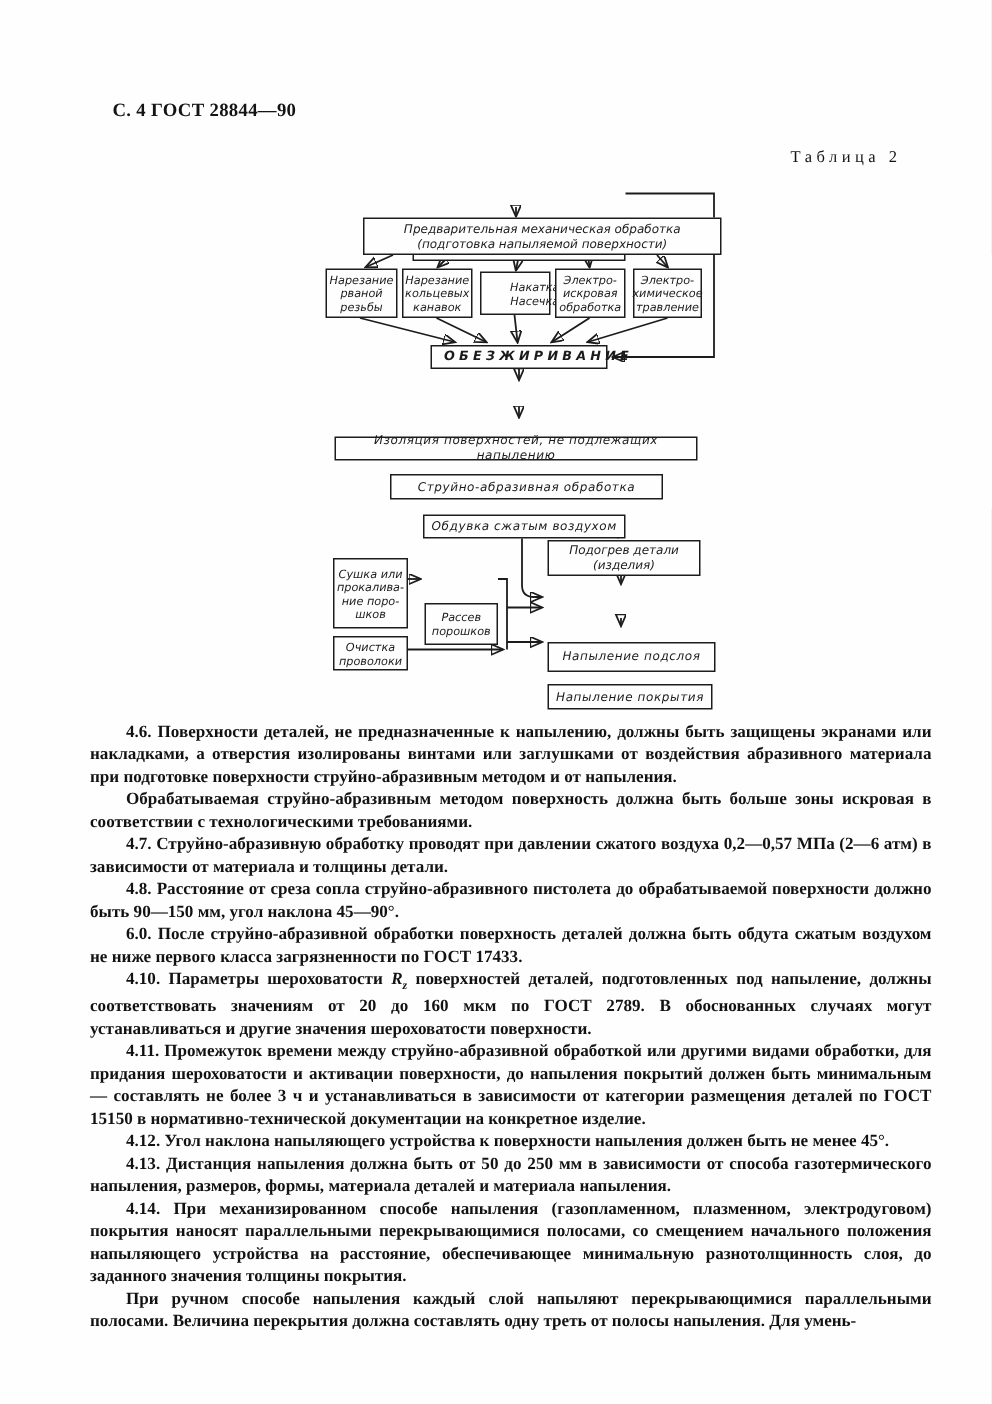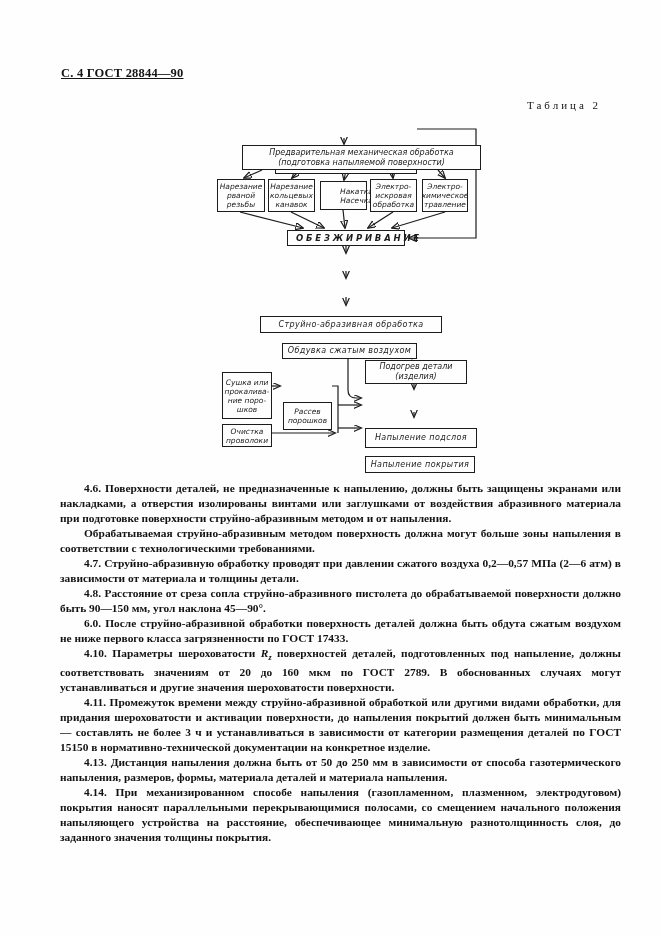--- a/index.html
+++ b/index.html
@@ -6,24 +6,23 @@
   .page{
     position:relative;
     width:661px;height:936px;
     margin:0 auto;
     background:#fefefe;
     color:#141414;
     overflow:hidden;
   }
   
   .doc-header{
-    position:absolute;left:61px;top:66px;
+    position:absolute;left:75px;top:66px;
     font:bold 12.5px "Liberation Serif", serif;
     letter-spacing:.2px;
-    text-decoration:underline;
   }
   .table-label{
     position:absolute;left:527px;top:99px;
     font:11px "Liberation Serif", serif;
     letter-spacing:3px;
   }
   
   .flowchart{position:absolute;left:0;top:0;width:661px;height:480px;}
   .fc-box{
     position:absolute;
@@ -122,42 +121,45 @@
     <div class="fc-box" style="left:320px;top:181px;width:47px;height:29px;padding-left:28px;">Накатка
 Насечка</div>
     <div class="fc-box" style="left:370px;top:179px;width:47px;height:33px;">Электро-
 искровая
 обработка</div>
     <div class="fc-box" style="left:422px;top:179px;width:46px;height:33px;">Электро-
 химическое
 травление</div>
 
     <div class="fc-box caps" style="left:287px;top:230px;width:118px;height:16px;">ОБЕЗЖИРИВАНИЕ</div>
+    <div class="fc-box wide" style="left:223px;top:255px;width:242px;height:16px;">Изоляция поверхностей, не подлежащих напылению</div>
     <div class="fc-box wide" style="left:260px;top:280px;width:182px;height:17px;">Струйно-абразивная обработка</div>
     <div class="fc-box wide" style="left:282px;top:307px;width:135px;height:16px;">Обдувка сжатым воздухом</div>
 
     <div class="fc-box" style="left:365px;top:360px;width:102px;height:24px;font-size:8px;">Подогрев детали
 (изделия)</div>
     <div class="fc-box" style="left:222px;top:372px;width:50px;height:47px;">Сушка или
 прокалива-
 ние поро-
 шков</div>
     <div class="fc-box" style="left:283px;top:372px;width:49px;height:28px;margin-top:30px;">Рассев
 порошков</div>
     <div class="fc-box wide" style="left:365px;top:392px;width:112px;height:20px;">Напыление подслоя</div>
     <div class="fc-box" style="left:222px;top:424px;width:50px;height:23px;">Очистка
 проволоки</div>
     <div class="fc-box wide" style="left:365px;top:420px;width:110px;height:17px;">Напыление покрытия</div>
   </div>
 
   <div class="body-text">
     <p>4.6. Поверхности деталей, не предназначенные к напылению, должны быть защищены экранами или накладками, а отверстия изолированы винтами или заглушками от воздействия абразивного материала при подготовке поверхности струйно-абразивным методом и от напыления.</p>
-    <p>Обрабатываемая струйно-абразивным методом поверхность должна могут больше зоны напыления в соответствии с технологическими требованиями.</p>
+    <p>Обрабатываемая струйно-абразивным методом поверхность должна быть больше зоны искровая в соответствии с технологическими требованиями.</p>
     <p>4.7. Струйно-абразивную обработку проводят при давлении сжатого воздуха 0,2—0,57 МПа (2—6 атм) в зависимости от материала и толщины детали.</p>
     <p>4.8. Расстояние от среза сопла струйно-абразивного пистолета до обрабатываемой поверхности должно быть 90—150 мм, угол наклона 45—90°.</p>
     <p>6.0. После струйно-абразивной обработки поверхность деталей должна быть обдута сжатым воздухом не ниже первого класса загрязненности по ГОСТ 17433.</p>
     <p><span>4.10. Параметры шероховатости </span><span class="r-sym">R</span><span class="r-sub">z</span><span> поверхностей деталей, подготовленных под напыление, должны соответствовать значениям от 20 до 160 мкм по ГОСТ 2789. В обоснованных случаях могут устанавливаться и другие значения шероховатости поверхности.</span></p>
     <p>4.11. Промежуток времени между струйно-абразивной обработкой или другими видами обработки, для придания шероховатости и активации поверхности, до напыления покрытий должен быть минимальным — составлять не более 3 ч и устанавливаться в зависимости от категории размещения деталей по ГОСТ 15150 в нормативно-технической документации на конкретное изделие.</p>
+    <p>4.12. Угол наклона напыляющего устройства к поверхности напыления должен быть не менее 45°.</p>
     <p>4.13. Дистанция напыления должна быть от 50 до 250 мм в зависимости от способа газотермического напыления, размеров, формы, материала деталей и материала напыления.</p>
     <p>4.14. При механизированном способе напыления (газопламенном, плазменном, электродуговом) покрытия наносят параллельными перекрывающимися полосами, со смещением начального положения напыляющего устройства на расстояние, обеспечивающее минимальную разнотолщинность слоя, до заданного значения толщины покрытия.</p>
+    <p>При ручном способе напыления каждый слой напыляют перекрывающимися параллельными полосами. Величина перекрытия должна составлять одну треть от полосы напыления. Для умень-</p>
   </div>
 
 </div>
 
 </body></html>

